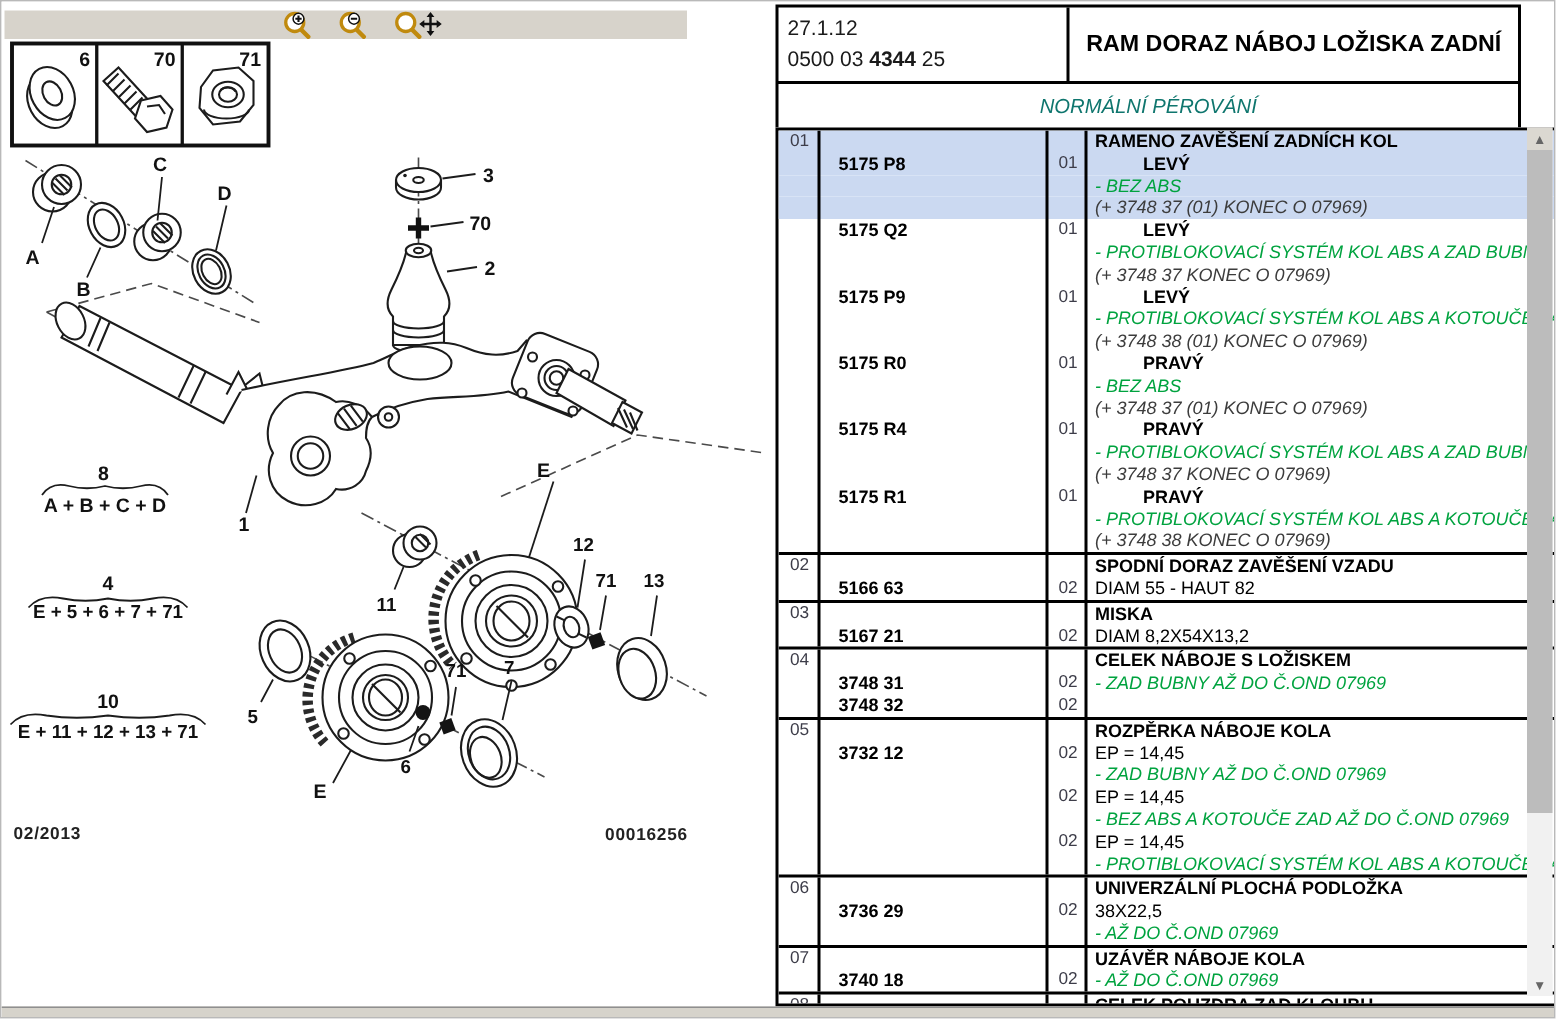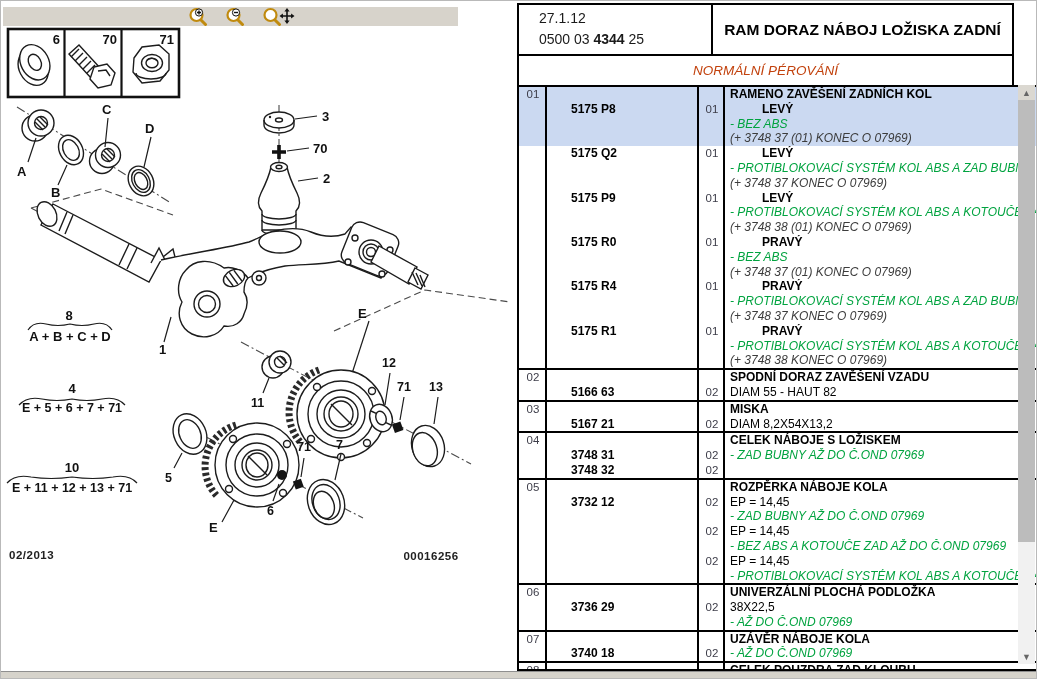--- a/index.html
+++ b/index.html
@@ -8,35 +8,35 @@
   
   .left-panel{position:absolute;left:0;top:0;width:516px;height:679px;background:#fff;}
   .toolbar{position:absolute;left:2px;top:6px;width:455px;height:19px;background:#d7d3cb;display:flex;align-items:center;}
   .toolbar button{background:none;border:none;padding:0;margin:0;cursor:pointer;height:19px;}
   .tb-sp{width:185px;}
   .tb-gap{width:8px;}
   .diagram-svg{position:absolute;left:0;top:0;}
   
   .right-panel{position:absolute;left:516px;top:0;width:521px;height:679px;background:#fff;}
   .hdr{position:absolute;left:0;top:2px;width:497px;height:53px;border:2px solid #000;box-sizing:border-box;display:flex;}
-  .hdr-left{width:194px;border-right:2px solid #000;box-sizing:border-box;padding:3px 20px;font-size:14px;line-height:21px;color:#1a1a1a;}
+  .hdr-left{width:194px;border-right:2px solid #000;box-sizing:border-box;padding:3px 6px;font-size:14px;line-height:21px;color:#1a1a1a;}
   .hdr-title{flex:1;display:flex;align-items:center;justify-content:center;font-weight:bold;font-size:15.5px;color:#000;}
   .ref b{font-weight:bold;}
   .subhdr{position:absolute;left:0;top:55px;width:497px;height:29px;border-left:2px solid #000;border-right:2px solid #000;
           box-sizing:border-box;display:flex;align-items:center;justify-content:center;
-          color:#c2410c;font-style:italic;font-size:13.5px;}
+          color:#0f766e;font-style:italic;font-size:13.5px;}
   .ptable{position:absolute;left:0;top:84px;width:566px;height:586px;border:2px solid #000;box-sizing:border-box;overflow:hidden;background:#fff;}
   .tsec{position:relative;border-bottom:2px solid #000;}
   .tsec .vl{position:absolute;top:0;bottom:0;width:2px;background:#000;}
   .vl1{left:26px;}.vl2{left:178px;}.vl3{left:204px;}
   .trow{display:grid;grid-template-columns:28px 152px 26px 1fr;line-height:14.8px;font-size:12px;color:#000;}
   .trow.hl{background:#CBD9F1;}
   .tc{overflow:hidden;white-space:nowrap;}
   .tc.idx{text-align:center;color:#3d3d49;font-size:11.5px;}
-  .tc.part{padding-left:24px;font-weight:bold;}
+  .tc.part{padding-left:12px;font-weight:bold;}
   .tc.qty{text-align:center;color:#3d3d49;font-size:11.5px;}
   .tc.desc{padding-left:5px;}
   .tc.desc.name{font-weight:bold;}
   .tc.desc.bold{font-weight:bold;margin-left:32px;}
   .tc.desc.green{color:#00A33F;font-style:italic;}
   .tc.desc.note{color:#3c3c3c;font-style:italic;}
   
   .sb{position:absolute;left:501px;top:84px;width:17px;height:579px;background:#f1f1f1;}
   .sb-btn{position:absolute;left:0;width:17px;height:15px;background:#dbd8d1;display:flex;align-items:center;justify-content:center;font-size:9px;color:#666;}
   .sb-up{top:0;}

